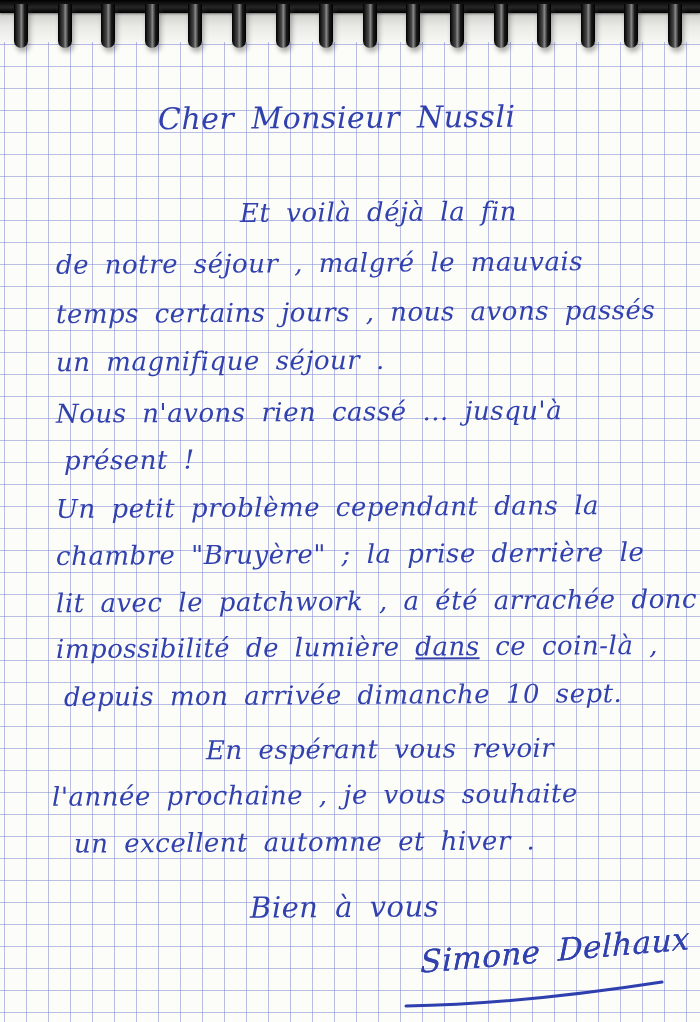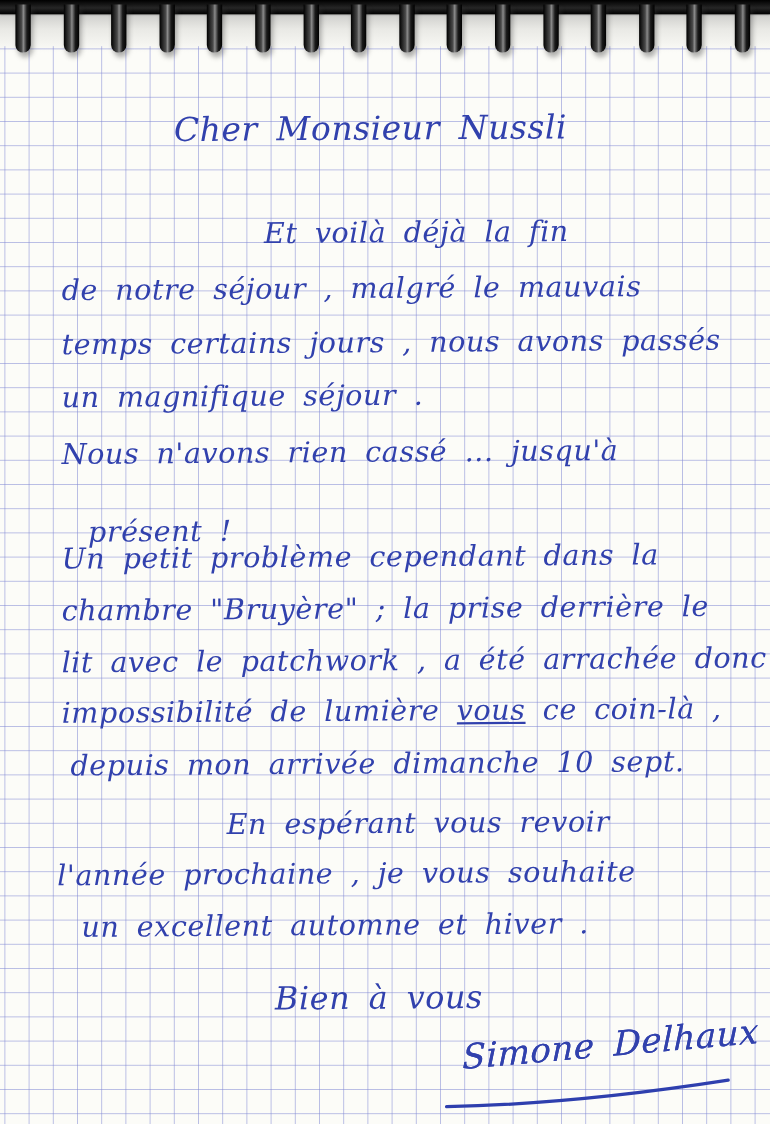--- a/index.html
+++ b/index.html
@@ -47,21 +47,21 @@
     word-spacing:7px;
     transform:rotate(-0.4deg);
   }
   .u-word{text-decoration:underline;}
   #l1{left:158px;top:100px;font-size:30px;}
   #l2{left:240px;top:197px;}
   #l3{left:56px;top:248px;}
   #l4{left:56px;top:297px;}
   #l5{left:56px;top:346px;}
   #l6{left:56px;top:397px;}
-  #l7{left:80px;top:445px;margin-top:24px;}
+  #l7{left:64px;top:445px;}
   #l8{left:56px;top:492px;}
   #l9{left:56px;top:539px;}
   #l10{left:56px;top:586px;}
   #l11{left:56px;top:632px;}
   #l12{left:64px;top:680px;}
   #l13{left:206px;top:734px;}
   #l14{left:52px;top:780px;}
   #l15{left:74px;top:827px;}
   #closing{left:250px;top:890px;font-size:29px;}
   #signature{
@@ -82,21 +82,21 @@
     <div class="line" id="l1">Cher Monsieur Nussli</div>
     <div class="line" id="l2">Et voilà déjà la fin</div>
     <div class="line" id="l3">de notre séjour , malgré le mauvais</div>
     <div class="line" id="l4">temps certains jours , nous avons passés</div>
     <div class="line" id="l5">un magnifique séjour .</div>
     <div class="line" id="l6">Nous n'avons rien cassé ... jusqu'à</div>
     <div class="line" id="l7">présent !</div>
     <div class="line" id="l8">Un petit problème cependant dans la</div>
     <div class="line" id="l9">chambre "Bruyère" ; la prise derrière le</div>
     <div class="line" id="l10">lit avec le patchwork , a été arrachée donc</div>
-    <div class="line" id="l11"><span>impossibilité de lumière </span><span class="u-word">vous</span><span> ce coin-là ,</span></div>
+    <div class="line" id="l11"><span>impossibilité de lumière </span><span class="u-word">dans</span><span> ce coin-là ,</span></div>
     <div class="line" id="l12">depuis mon arrivée dimanche 10 sept.</div>
     <div class="line" id="l13">En espérant vous revoir</div>
     <div class="line" id="l14">l'année prochaine , je vous souhaite</div>
     <div class="line" id="l15">un excellent automne et hiver .</div>
     <div class="line" id="closing">Bien à vous</div>
     <div class="line" id="signature">Simone Delhaux</div>
     <svg class="swoosh" width="270" height="34">
       <path d="M6,28 Q120,26 262,4" stroke="#2e3fae" stroke-width="3" fill="none" stroke-linecap="round"></path>
     </svg>
   </div>

